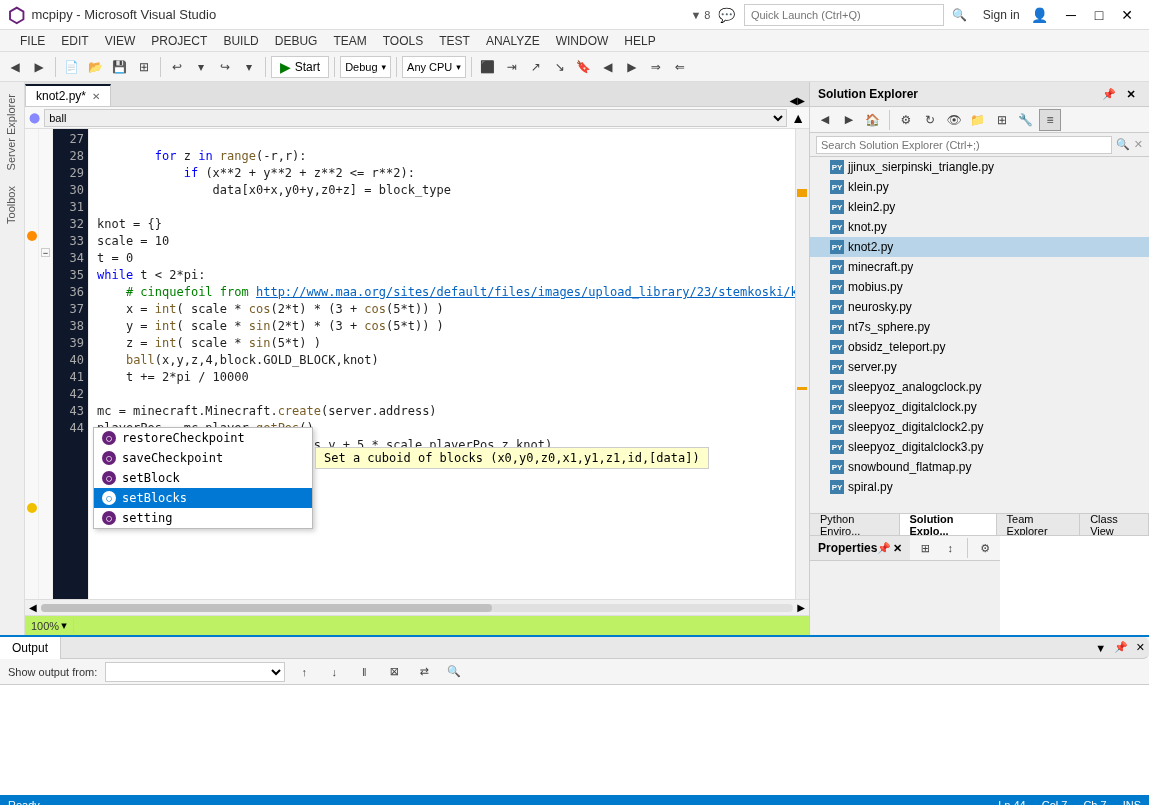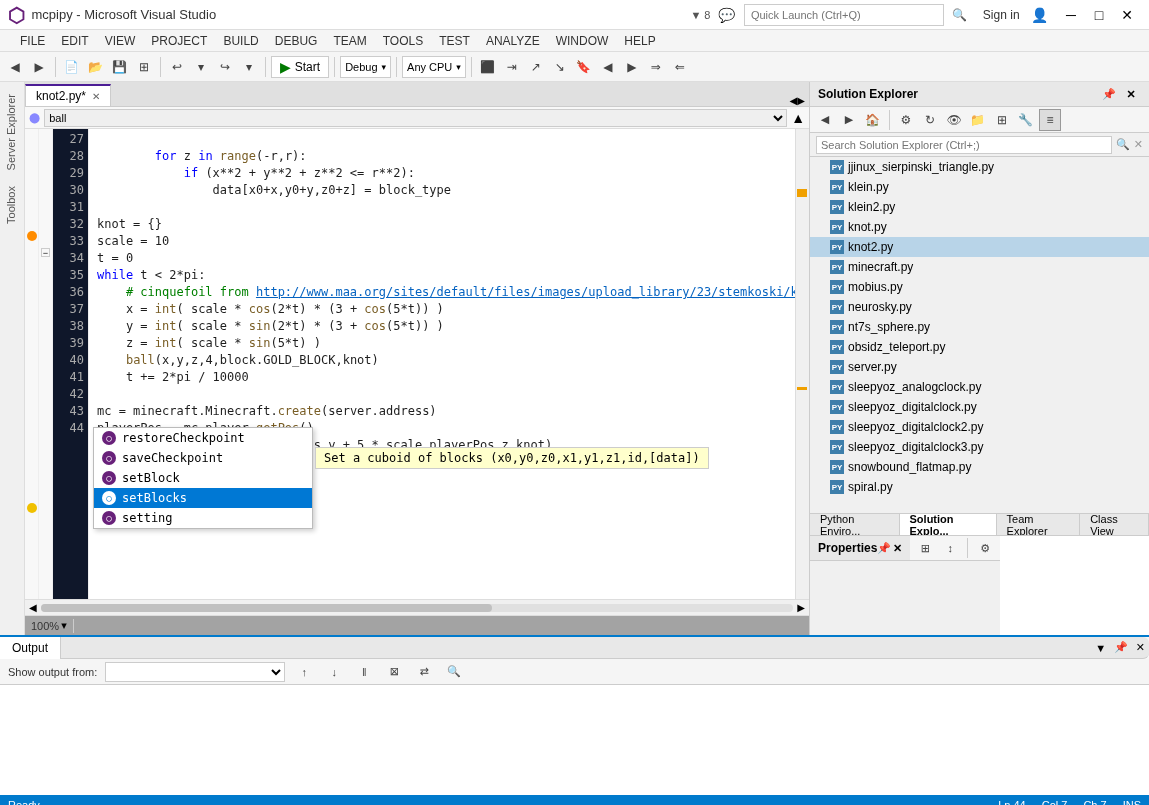--- a/index.html
+++ b/index.html
@@ -27,21 +27,21 @@
     .tb-start .play { color: #007900; font-size: 14px; }
 
     
     #left-sidebar { width: 25px; background: #f0f0f0; border-right: 1px solid #ddd; display: flex; flex-direction: column; align-items: center; padding-top: 4px; }
     .sidebar-tab-vert { writing-mode: vertical-rl; transform: rotate(180deg); font-size: 11px; padding: 8px 3px; cursor: pointer; color: #555; border-left: 2px solid transparent; }
 
     
     #editor-area { flex: 1; display: flex; flex-direction: column; min-width: 0; }
     #editor-tabs { height: 25px; background: #e0e0e0; display: flex; align-items: flex-end; border-bottom: 1px solid #ccc; }
     .editor-tab { height: 22px; padding: 0 10px; display: flex; align-items: center; gap: 6px; font-size: 12px; cursor: pointer; background: #e0e0e0; border: 1px solid #ccc; border-bottom: none; }
-    .editor-tab.active { background: #fff; border-top: 2px solid #4c1d95; }
+    .editor-tab.active { background: #fff; border-top: 2px solid #0f172a; }
     .editor-tab .close { font-size: 10px; color: #666; }
 
     
     #code-container { flex: 1; display: flex; overflow: hidden; position: relative; background: #fff; }
     #code-gutter { width: 50px; background: #f8f8f8; border-right: 1px solid #eee; padding: 0 4px; font-family: 'Consolas', monospace; font-size: 12px; color: #aaa; line-height: 17px; overflow: hidden; user-select: none; }
     #code-content { flex: 1; overflow: auto; padding: 0 8px; font-family: 'Consolas', monospace; font-size: 12px; line-height: 17px; color: #1e1e1e; white-space: pre; }
 
     
     .kw { color: #0000ff; }
     .fn { color: #795e26; }
@@ -287,21 +287,21 @@
     </div>
 
     <div style="height:16px;background:#f0f0f0;border-top:1px solid #ddd;display:flex;align-items:center;padding:0 4px;">
       <span style="font-size:10px;cursor:pointer;">◀</span>
       <div style="flex:1;height:8px;background:#e0e0e0;margin:0 4px;border-radius:4px;position:relative;">
         <div style="position:absolute;left:0;top:0;width:60%;height:100%;background:#c0c0c0;border-radius:4px;"></div>
       </div>
       <span style="font-size:10px;cursor:pointer;">▶</span>
     </div>
 
-    <div style="height:20px;background:#a3a3a3;border-top:1px solid #ddd;display:flex;align-items:center;padding:0 6px;font-size:11px;">
+    <div style="height:20px;background:#bef264;border-top:1px solid #ddd;display:flex;align-items:center;padding:0 6px;font-size:11px;">
       <span style="color:#333;">100%</span>
       <span style="margin-left:2px;cursor:pointer;">▾</span>
       <div style="width:1px;height:14px;background:#ccc;margin:0 6px;"></div>
     </div>
   </div>
 
   <div id="right-panel" style="width:340px;display:flex;flex-direction:column;border-left:1px solid #ccc;">
 
     <div id="solution-explorer" style="flex:1;display:flex;flex-direction:column;min-height:0;">
       <div id="se-header">

